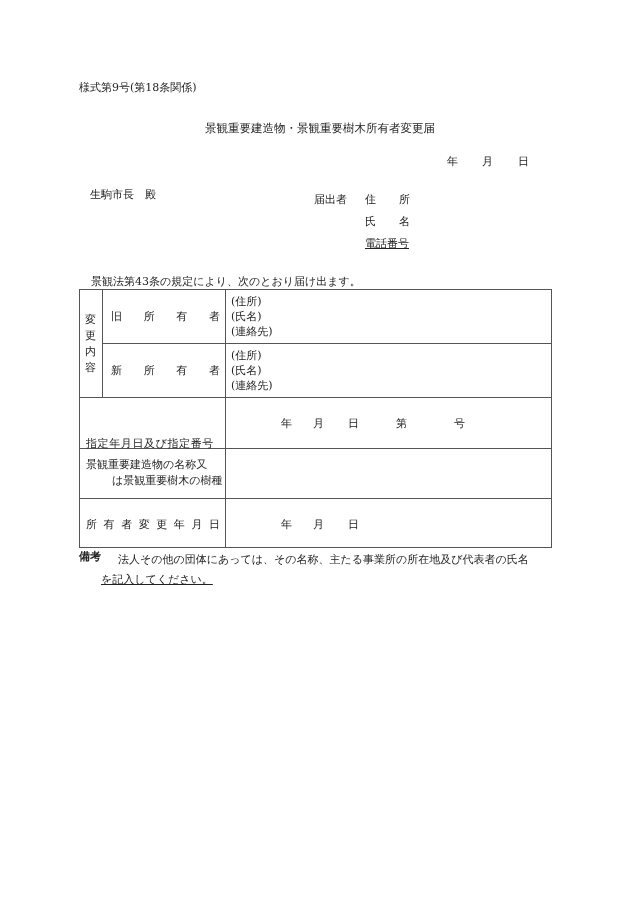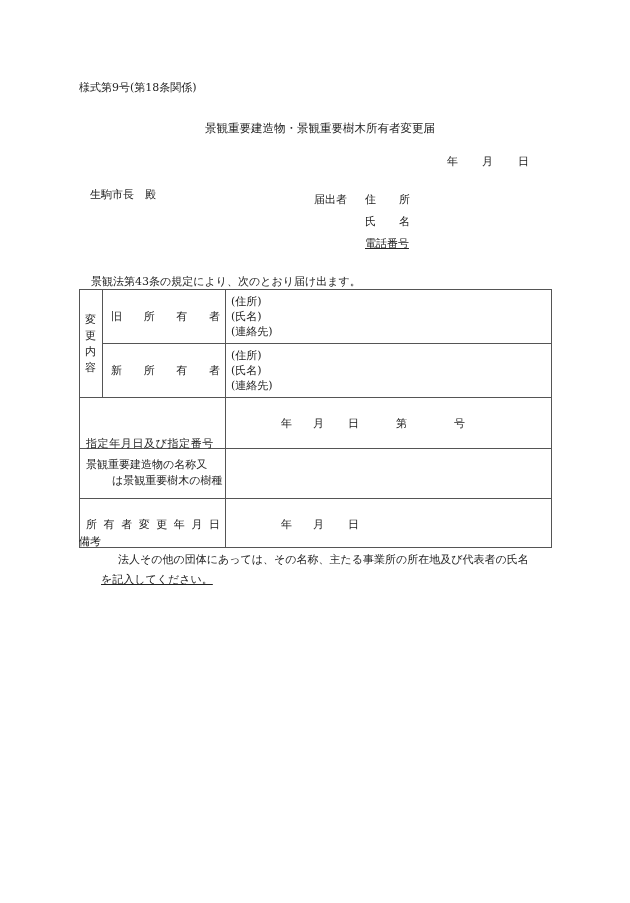--- a/index.html
+++ b/index.html
@@ -105,18 +105,18 @@
       <span>日</span>
     </div>
     <div>
       <span class="cell-text" style="left:201px;top:227px;">年</span>
       <span class="cell-text" style="left:233px;top:227px;">月</span>
       <span class="cell-text" style="left:268px;top:227px;">日</span>
     </div>
   </div>
 
   <div>
-    <span class="abs" style="left:79px;top:535px;">備考</span>
+    <span class="abs" style="left:79px;top:550px;font-weight:bold;">備考</span>
     <span class="abs" style="left:118px;top:553px;font-family:Liberation Mono, monospace;">法人その他の団体にあっては、その名称、主たる事業所の所在地及び代表者の氏名</span>
     <span class="abs" style="left:101px;top:573px;text-decoration:underline;">を記入してください。</span>
   </div>
 
 </div>
 
 </body></html>

